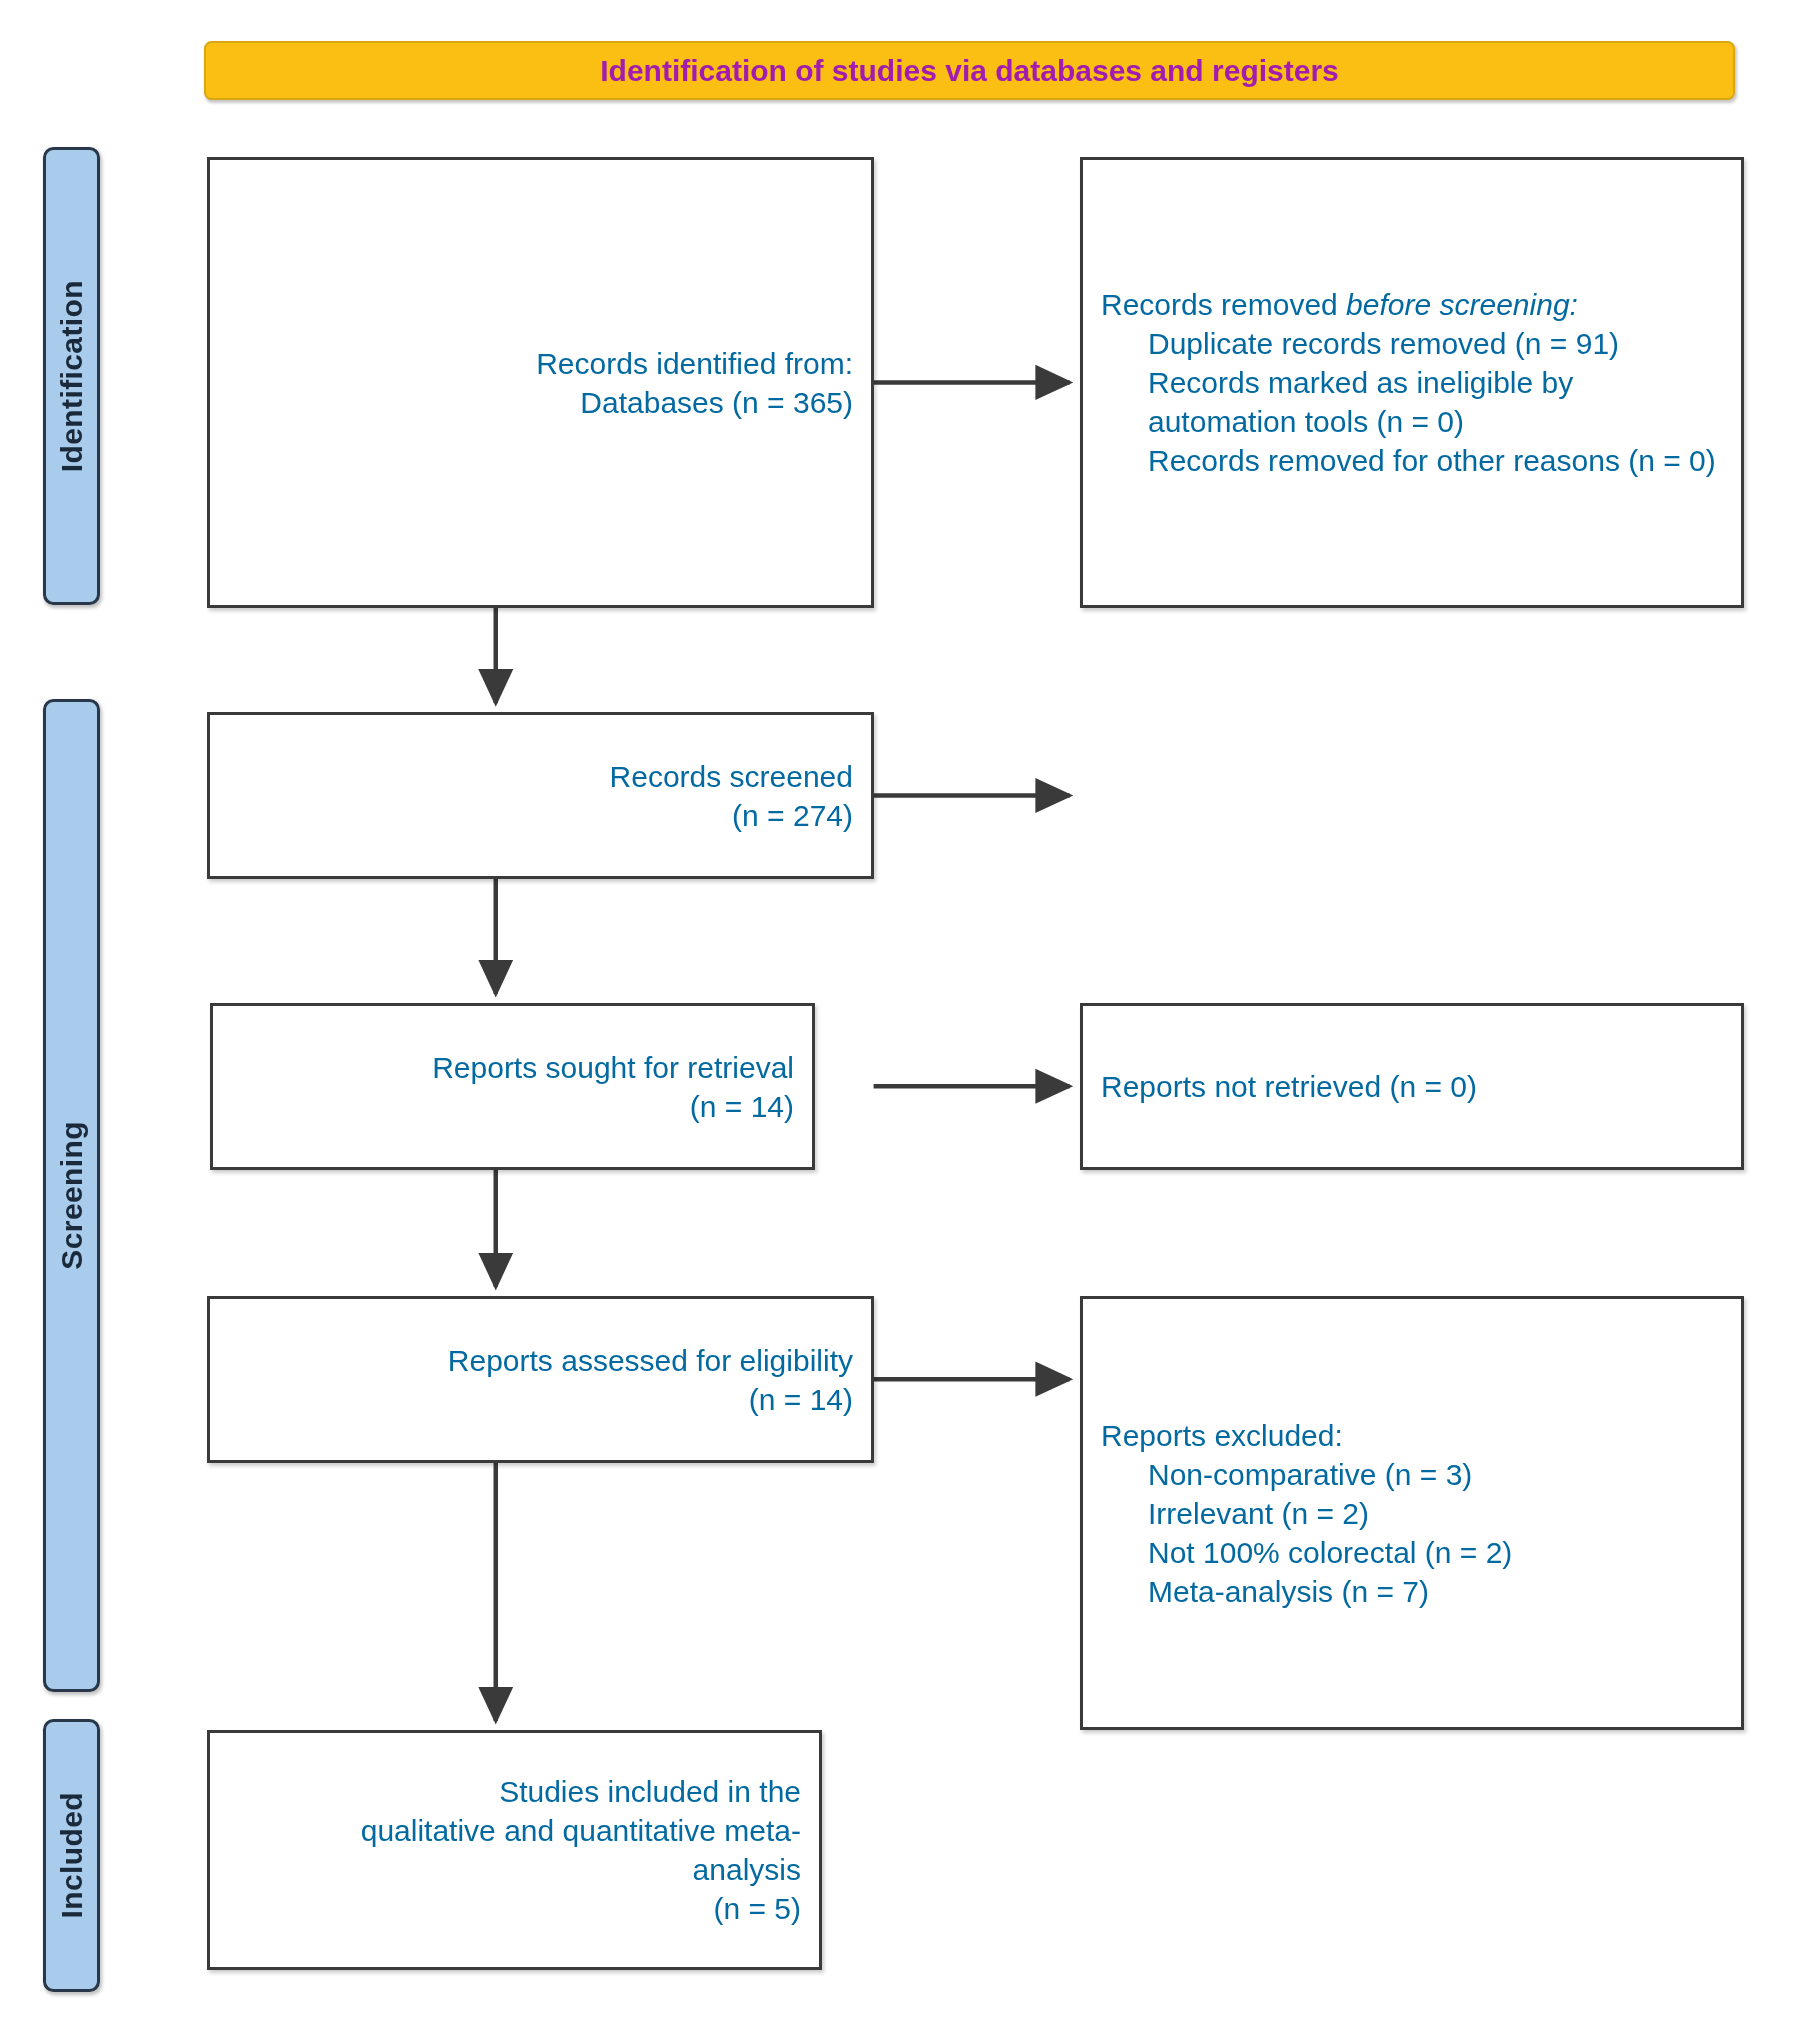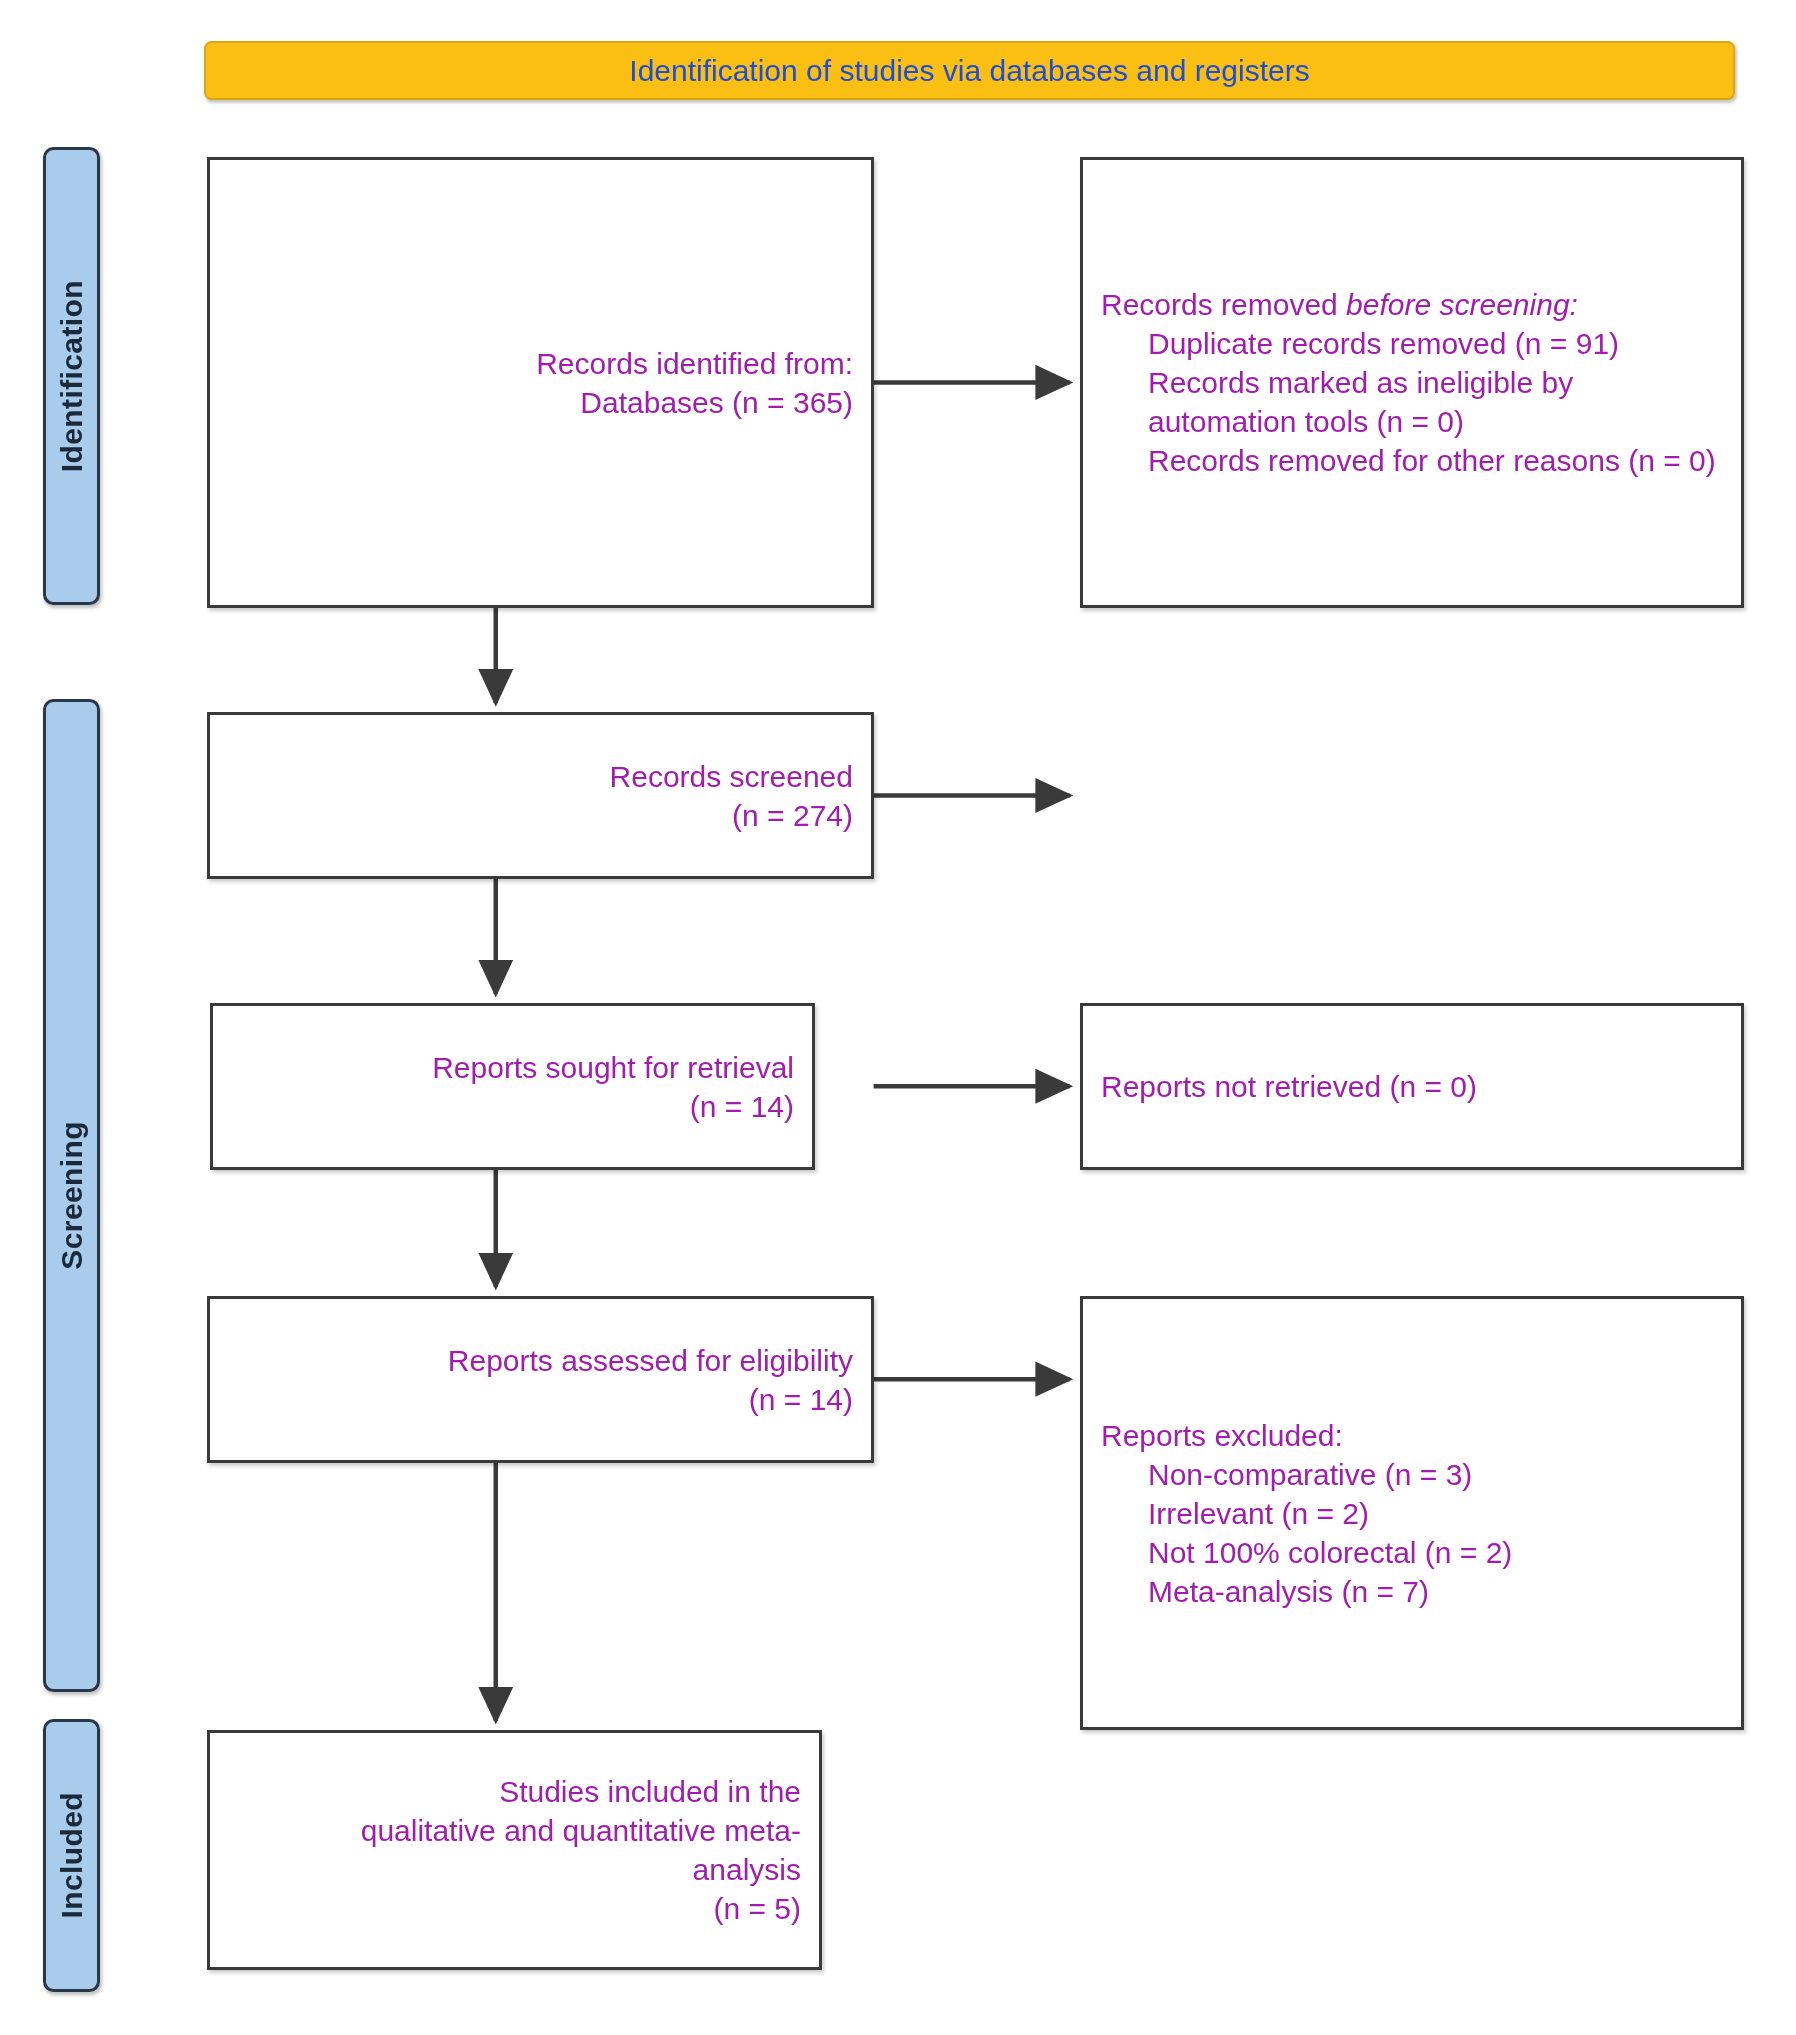--- a/index.html
+++ b/index.html
@@ -27,22 +27,22 @@
     border: 2.3px solid #d9a70f;
     border-radius: 7.5px;
     box-sizing: border-box;
     display: flex;
     align-items: center;
     justify-content: center;
     box-shadow: 1.5px 2.3px 3px rgba(0,0,0,0.22);
   }
   .banner-title {
     font-size: 30px;
-    font-weight: normal;
-    color: #1d4ed8;
+    font-weight: bold;
+    color: #a21caf;
     letter-spacing: 0px;
     white-space: nowrap;
   }
 
   
   .stage {
     position: absolute;
     left: 43px;
     width: 57px;
     background: #A9CBEC;
@@ -74,21 +74,21 @@
     border: 3.8px solid #3a3a3a;
     box-sizing: border-box;
     display: flex;
     align-items: center;
     box-shadow: 2.3px 3px 3.8px rgba(0,0,0,0.20);
   }
   .box.center { justify-content: center; }
   .box-text {
     font-size: 30px;
     line-height: 1.30;
-    color: #a21caf;
+    color: #0369a1;
     padding: 0 18px;
     width: 100%;
     box-sizing: border-box;
   }
   .box.center .box-text { text-align: right; }
   .box.left   .box-text { text-align: left; }
   .indent  { padding-left: 47px; display: block; }
   .ital { font-style: italic; }
 
   

